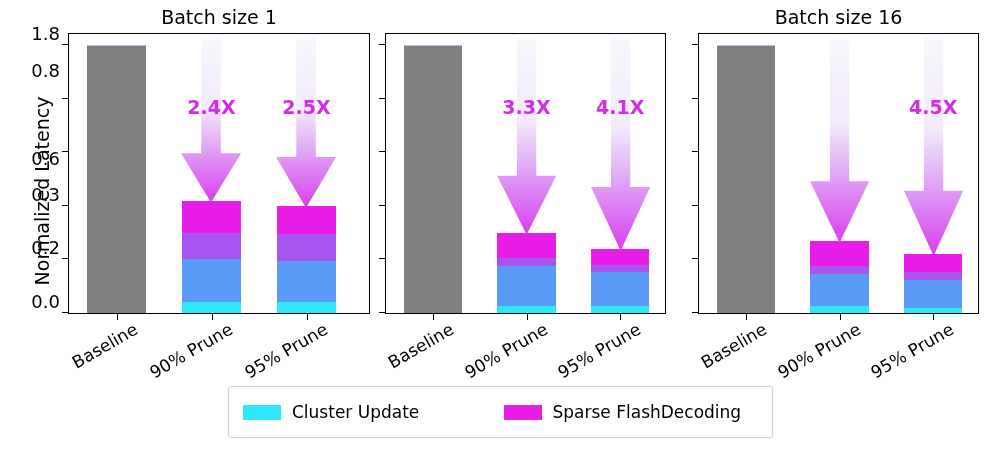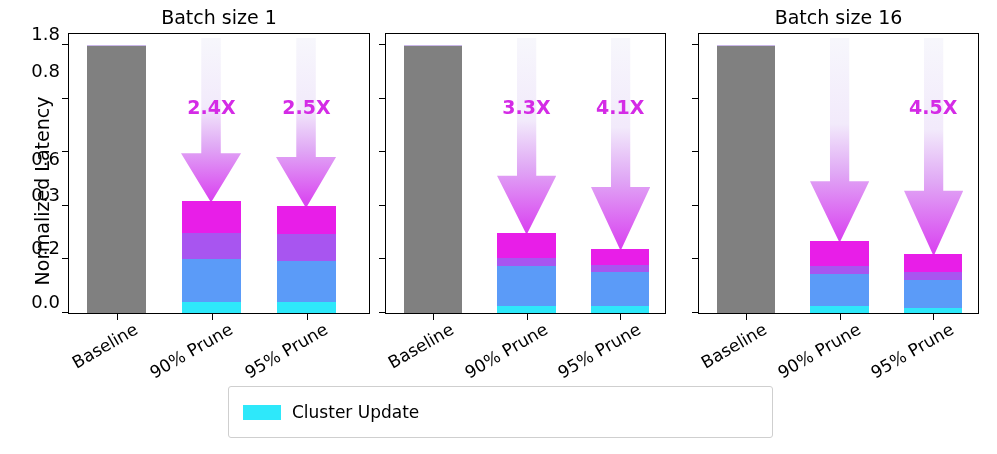--- a/index.html
+++ b/index.html
@@ -310,14 +310,18 @@
             </div>
           </div>
         </div>
       </div>
     </div>
   <div class="legend" id="legend">
       <div class="legend-item">
         <span class="legend-swatch" style="background: rgb(46, 232, 250);"></span>
         <span class="legend-label">Cluster Update</span>
       </div>
+      <div class="legend-item">
+        <span class="legend-swatch" style="background: rgb(232, 30, 232);"></span>
+        <span class="legend-label">Sparse FlashDecoding</span>
+      </div>
     </div>
 </div>
 
 </body></html>

